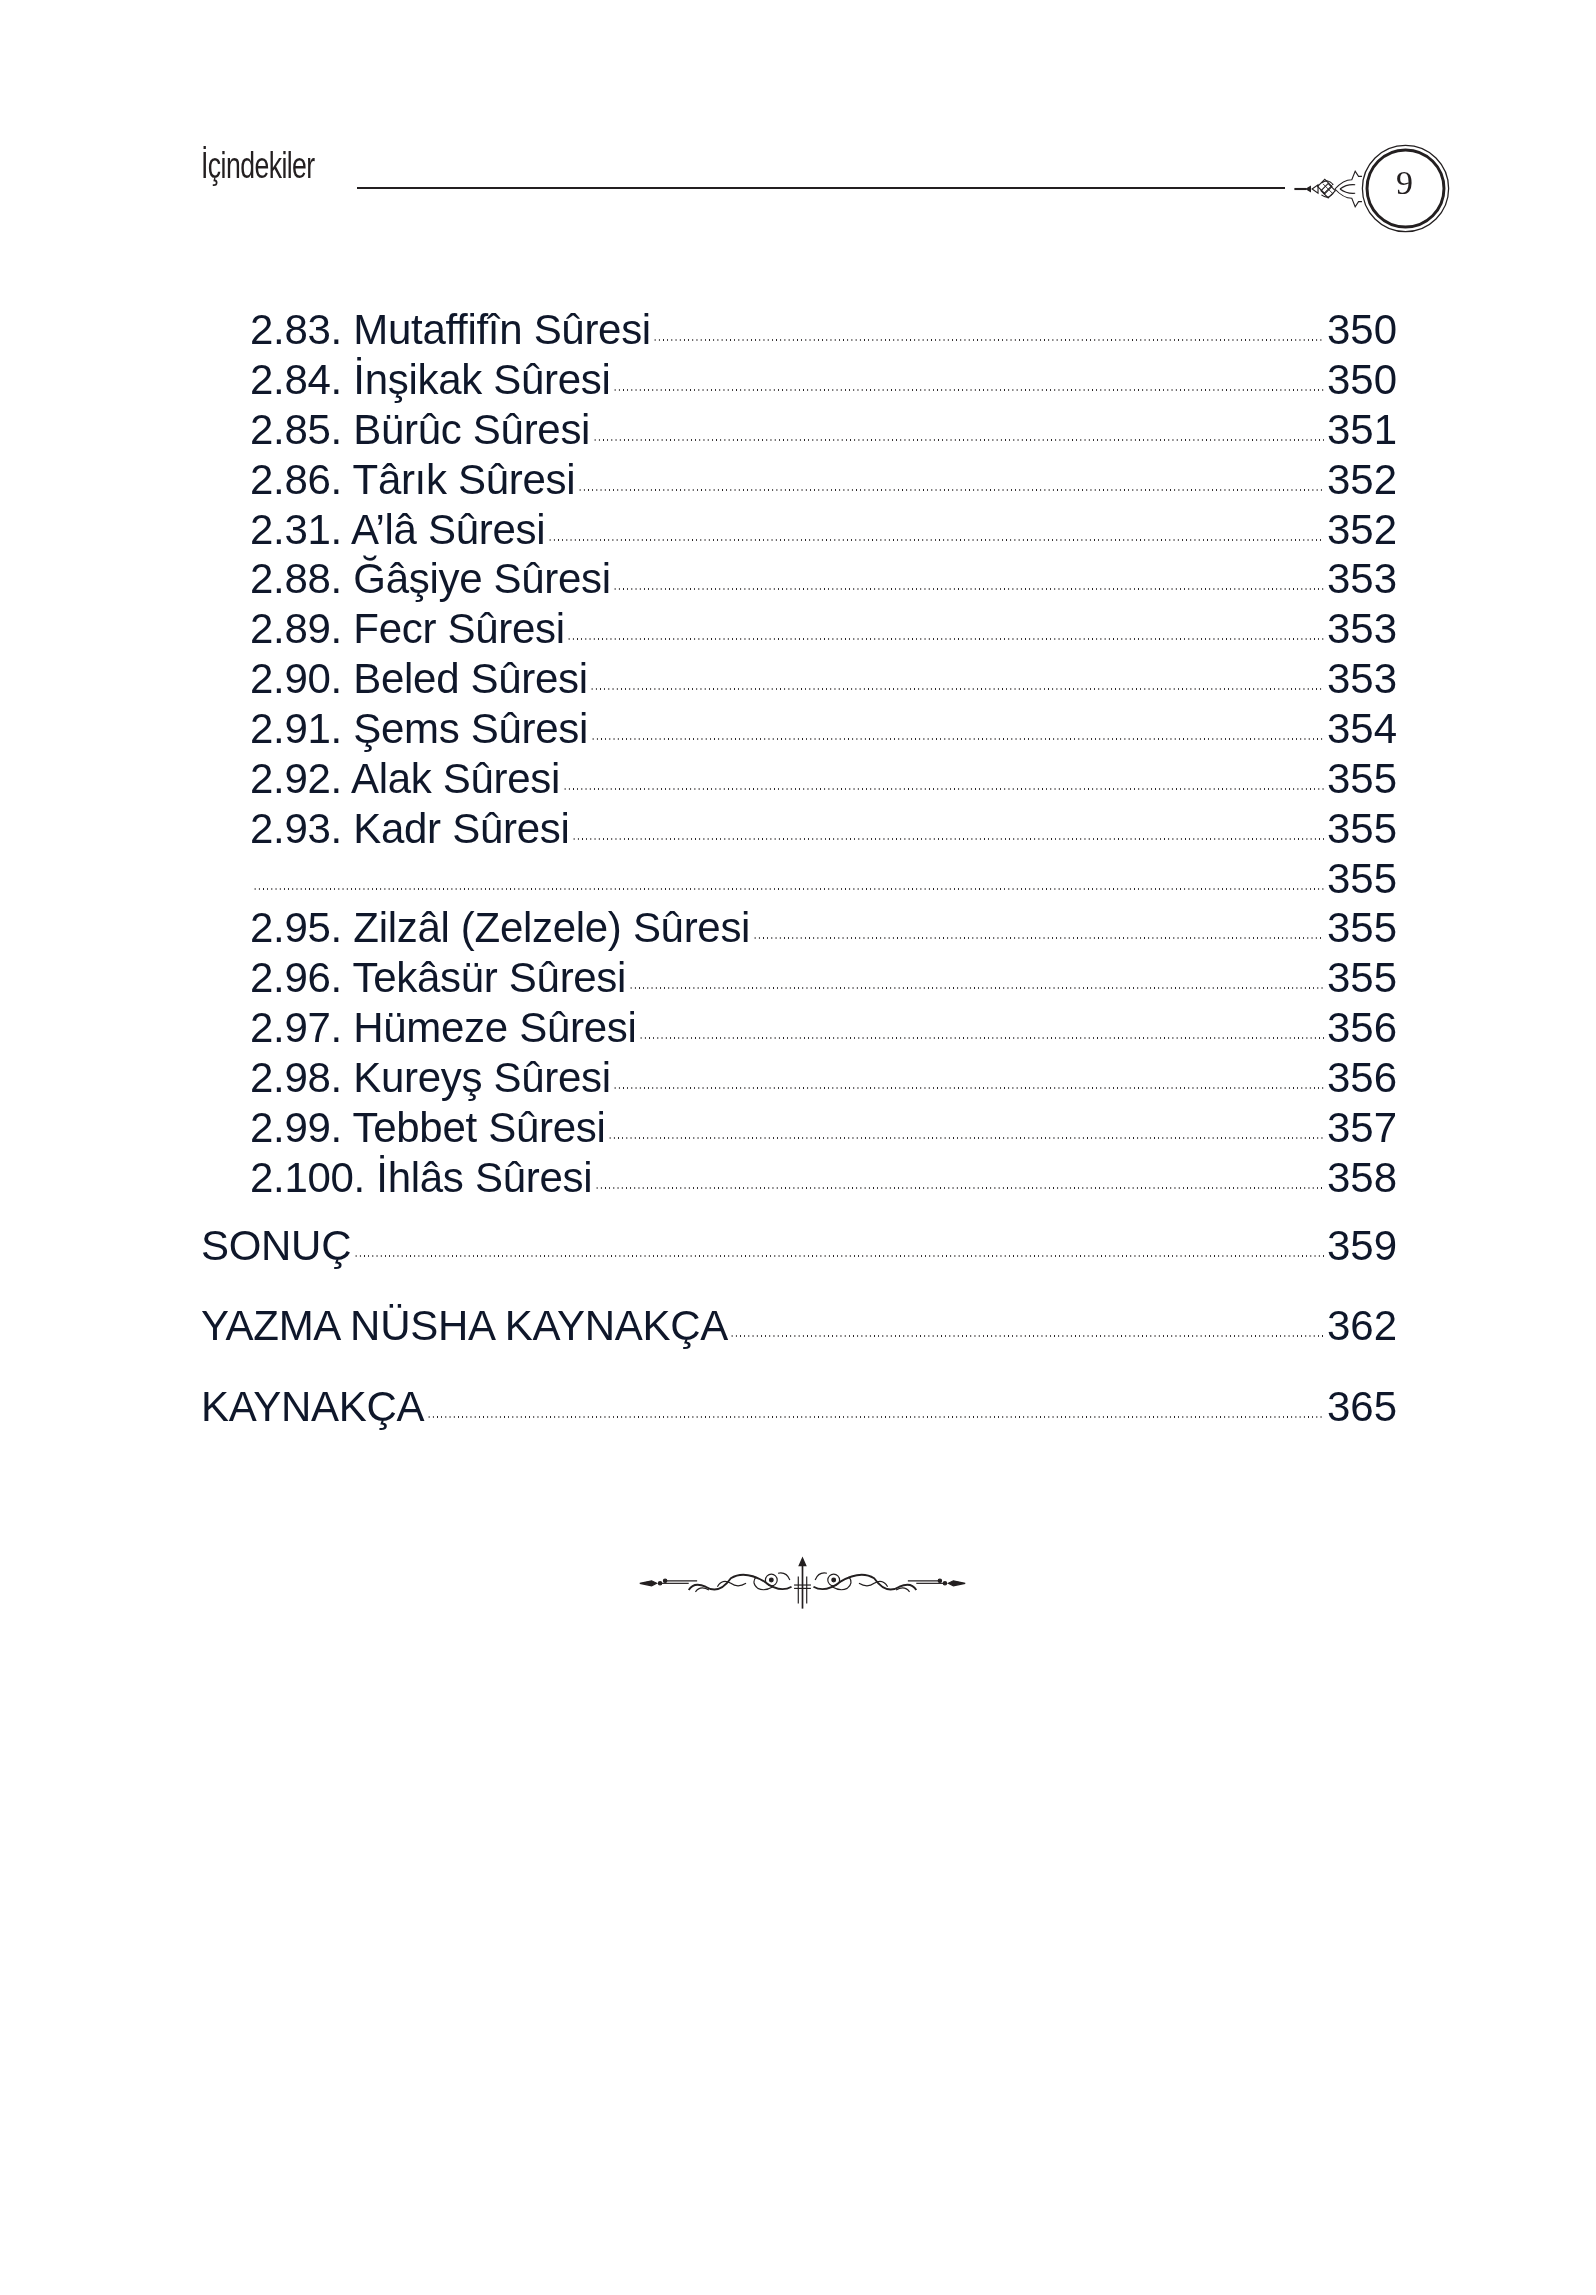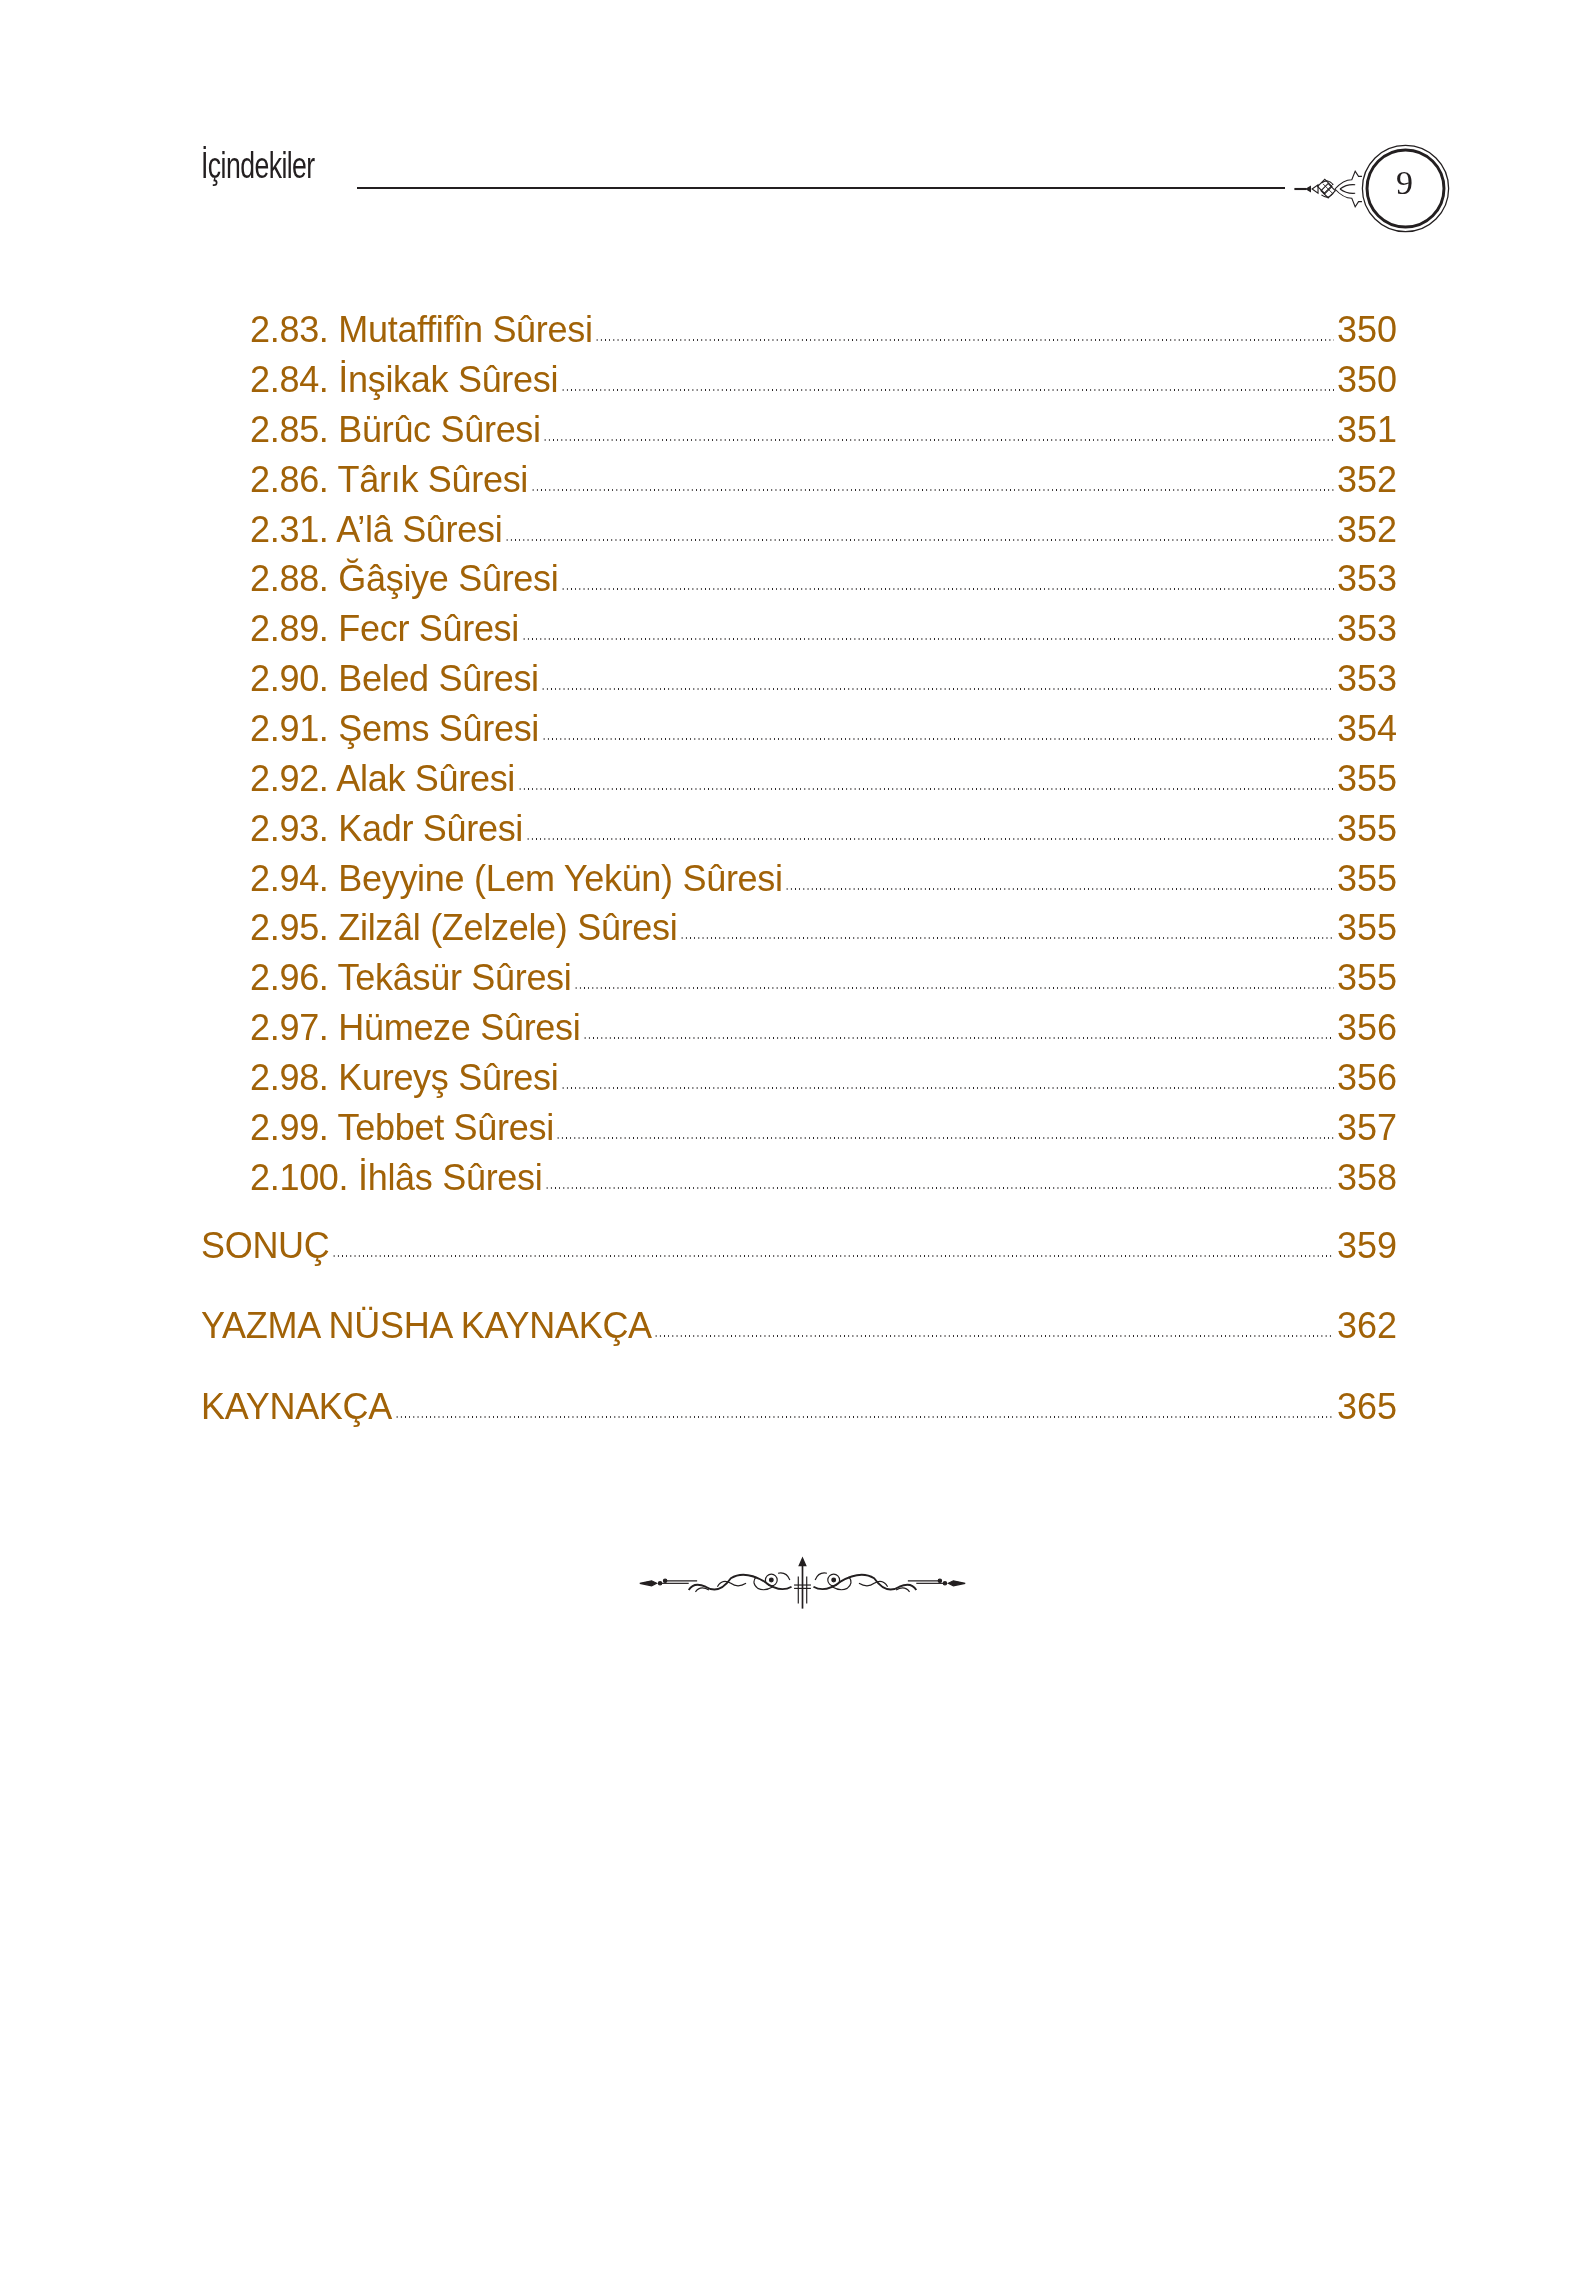--- a/index.html
+++ b/index.html
@@ -24,21 +24,21 @@
     .page-number-circle { position: absolute; left: 1359px; top: 142px; width: 93px; height: 93px; }
     .page-number {
       position: absolute; left: 1359px; top: 166px; width: 91px; text-align: center;
       font-family: "Liberation Serif", "DejaVu Serif", serif; font-size: 34px; line-height: 1;
       color: #231f20;
     }
 
     .toc { position: absolute; left: 0; top: 0; width: 1597px; }
     .toc-row {
       position: absolute; display: flex; align-items: flex-start;
-      font-size: 36px; line-height: 41px; color: #a16207; white-space: nowrap;
+      font-size: 42px; line-height: 41px; color: #0f172a; white-space: nowrap;
     }
     .toc-row.sub { left: 250px; width: 1147px; }
     .toc-row.main { left: 201px; width: 1196px; }
     .toc-label { flex: 0 0 auto; letter-spacing: -0.3px; }
     .toc-leader {
       flex: 1 1 auto; margin: 0 2.5px; height: 1.7px; align-self: flex-end;
       margin-bottom: 9.3px;
       background-image: radial-gradient(circle, #231f20 0.8px, transparent 0.9px);
       background-size: 4.2px 1.7px; background-repeat: repeat-x;
     }
@@ -127,21 +127,20 @@
     <span class="toc-label">2.92. Alak Sûresi</span>
     <span class="toc-leader"></span>
     <span class="toc-page">355</span>
   </div>
   <div class="toc-row sub" style="top:808px">
     <span class="toc-label">2.93. Kadr Sûresi</span>
     <span class="toc-leader"></span>
     <span class="toc-page">355</span>
   </div>
   <div class="toc-row sub" style="top:858px">
-    <span class="toc-label">2.94. Beyyine (Lem Yekün) Sûresi</span>
     <span class="toc-leader"></span>
     <span class="toc-page">355</span>
   </div>
   <div class="toc-row sub" style="top:907px">
     <span class="toc-label">2.95. Zilzâl (Zelzele) Sûresi</span>
     <span class="toc-leader"></span>
     <span class="toc-page">355</span>
   </div>
   <div class="toc-row sub" style="top:957px">
     <span class="toc-label">2.96. Tekâsür Sûresi</span>

